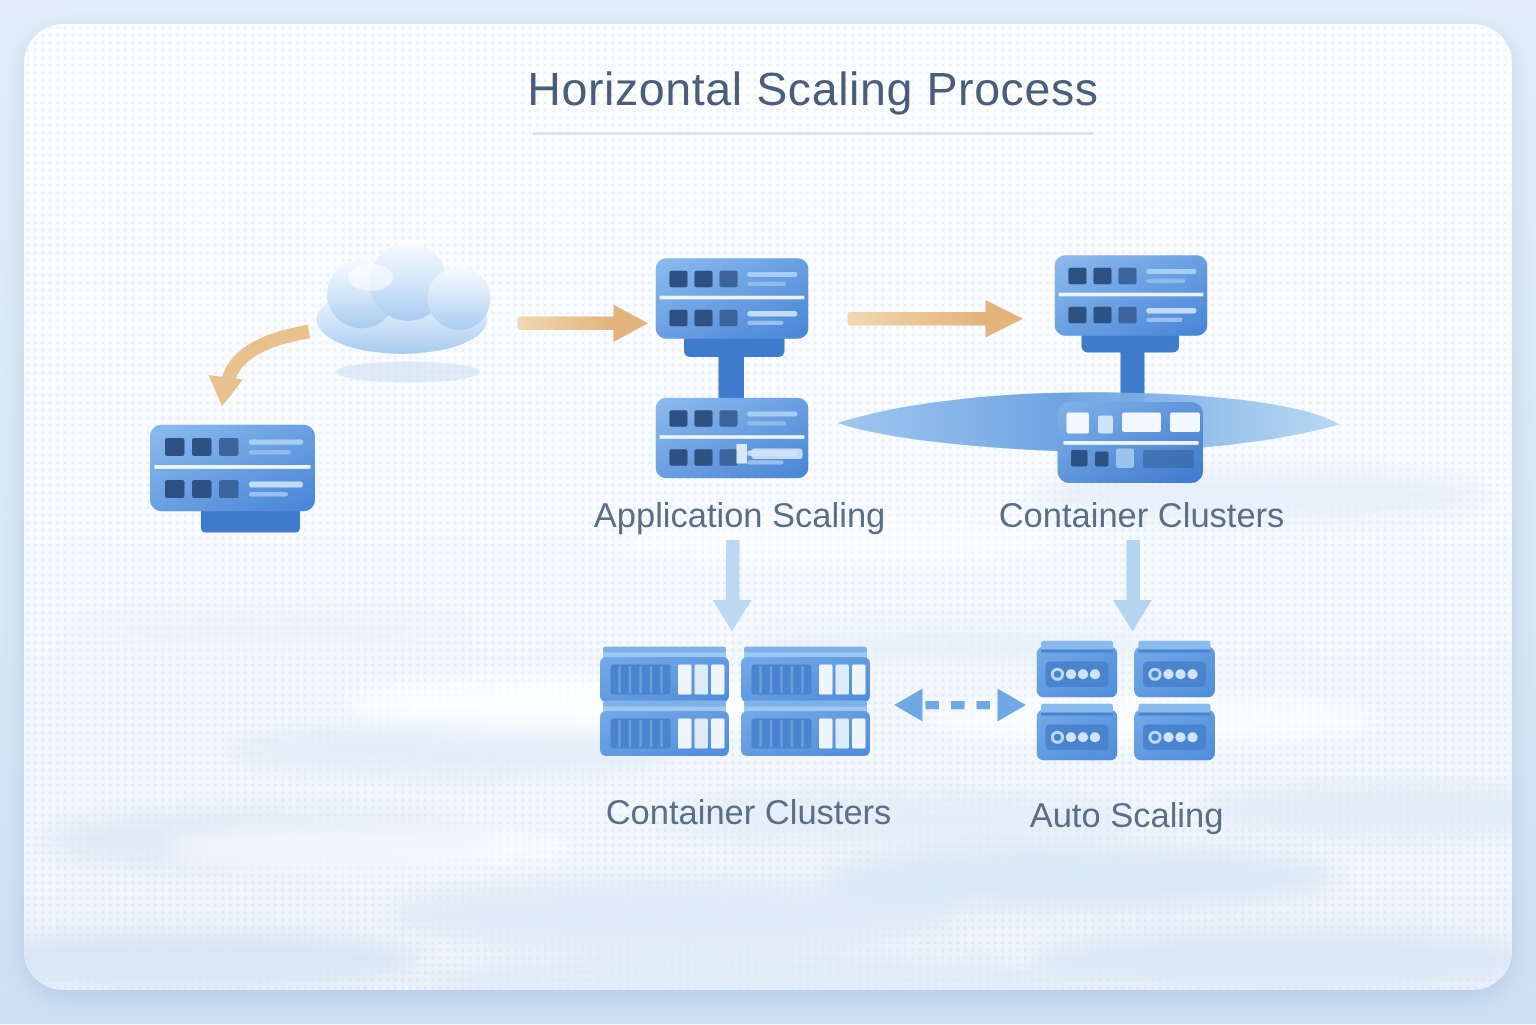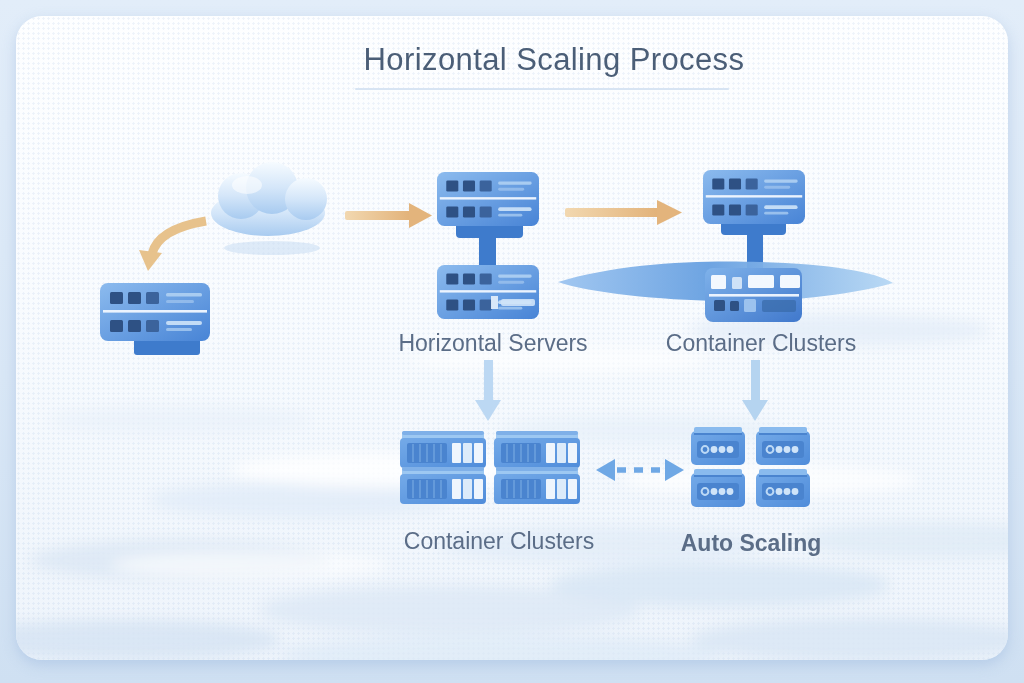--- a/index.html
+++ b/index.html
@@ -15,35 +15,35 @@
     box-shadow:0 5px 14px rgba(150,180,220,0.45);
   }
   .card::before{
     content:"";position:absolute;inset:0;border-radius:26px;
     background-image:radial-gradient(rgba(110,155,210,0.10) 1px,transparent 1.1px);
     background-size:5px 5px;pointer-events:none;
   }
   .diagram-svg{position:absolute;left:0;top:0;}
   .title{
     position:absolute;left:542px;top:42px;transform:translateX(-50%);
-    font-size:31px;color:#4b5e77;letter-spacing:0.4px;white-space:nowrap;margin-left:12px;
+    font-size:31px;color:#4b5e77;letter-spacing:0.4px;white-space:nowrap;
   }
   .title-underline{
     position:absolute;left:355px;top:88px;width:374px;height:2px;
     background:#d7e4f3;border-radius:1px;
   }
   .node-label{
     position:absolute;transform:translateX(-50%);
     font-size:23px;color:#5b6d87;white-space:nowrap;
   }
   .lbl-load-balancer{left:161px;top:372px;}
   .lbl-application-servers{left:493px;top:330px;}
   .lbl-container-clusters-top{left:761px;top:330px;}
   .lbl-container-clusters-bottom{left:499px;top:528px;}
-  .lbl-auto-scaling{left:751px;top:530px;font-weight:bold;}
+  .lbl-auto-scaling{left:751px;top:530px;}
 </style>
 </head>
 <body>
 
 <div class="stage">
   <div class="card"></div>
 
   <svg class="diagram-svg" width="1024" height="683" viewBox="0 0 1024 683">
     <defs>
       <linearGradient id="gradServer" x1="0" y1="0" x2="1" y2="1">
@@ -225,17 +225,17 @@
       <use href="#acont" x="691" y="427" width="54" height="38"></use>
       <use href="#acont" x="756" y="427" width="54" height="38"></use>
       <use href="#acont" x="691" y="469" width="54" height="38"></use>
       <use href="#acont" x="756" y="469" width="54" height="38"></use>
     </g>
   </svg>
 
   <div class="title">Horizontal Scaling Process</div>
   <div class="title-underline"></div>
 
-  <div class="node-label lbl-application-servers">Horizontal Servers</div>
+  <div class="node-label lbl-application-servers">Application Scaling</div>
   <div class="node-label lbl-container-clusters-top">Container Clusters</div>
   <div class="node-label lbl-container-clusters-bottom">Container Clusters</div>
   <div class="node-label lbl-auto-scaling">Auto Scaling</div>
 </div>
 
 </body></html>

